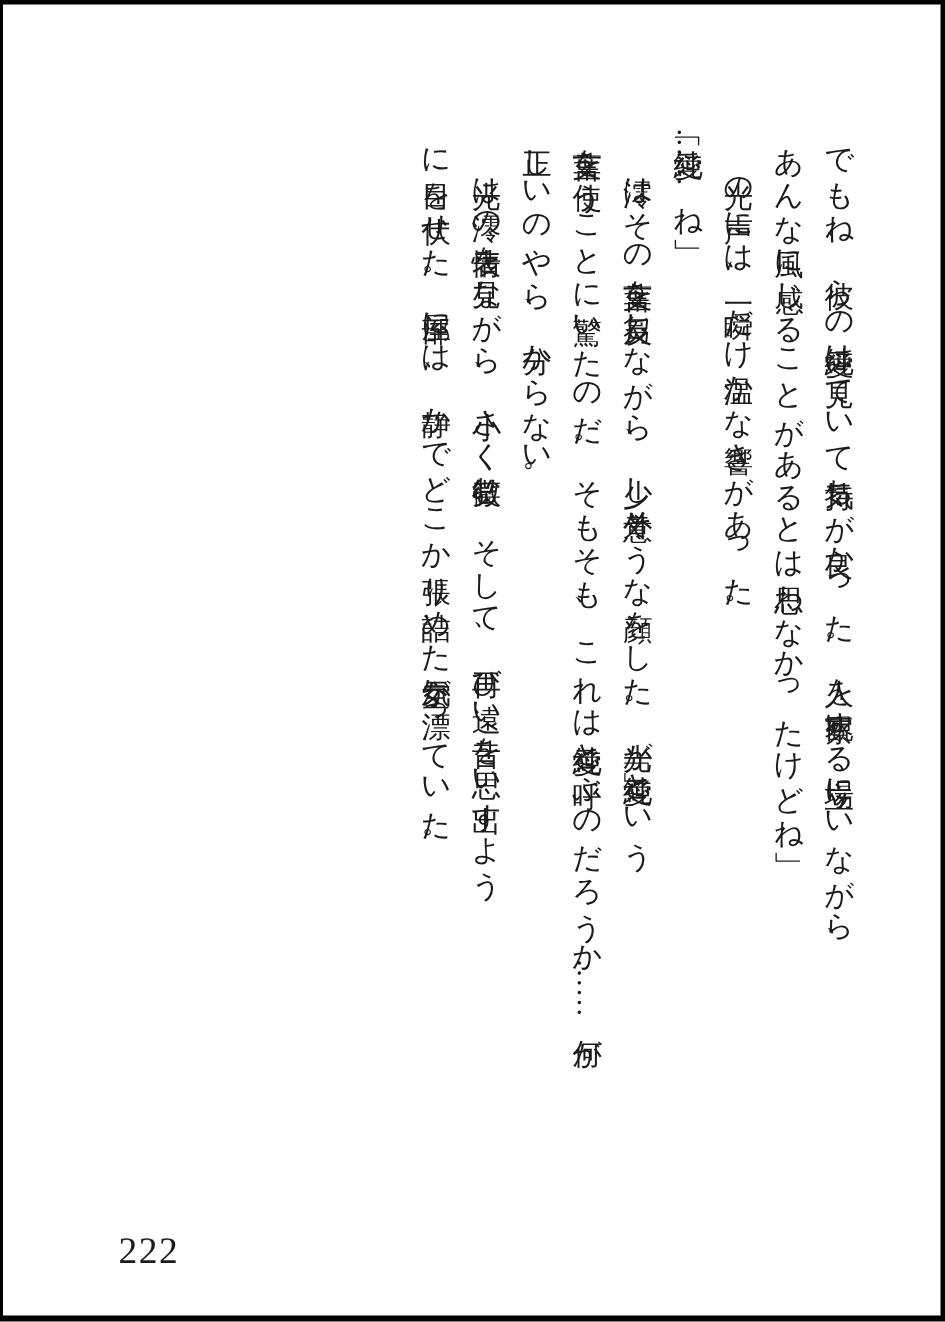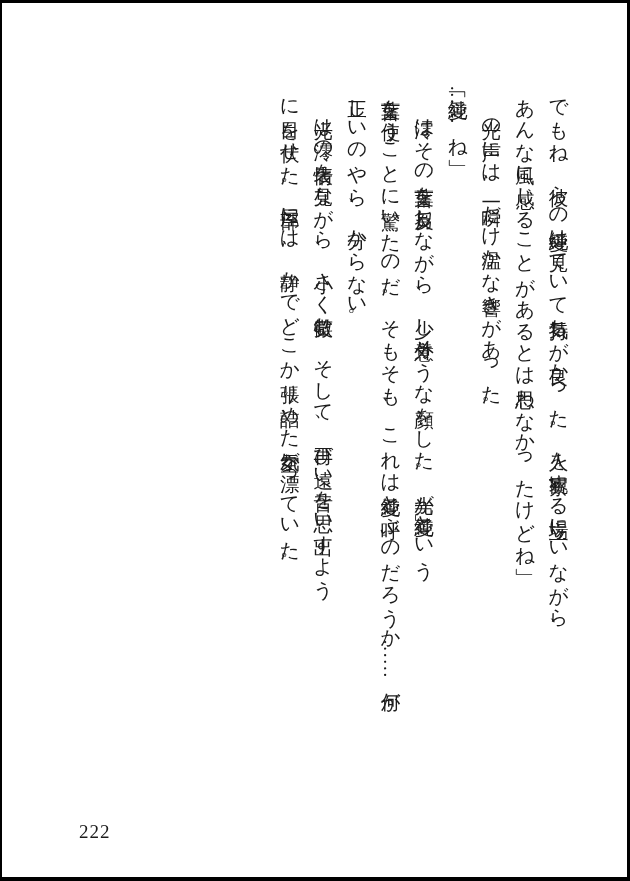--- a/index.html
+++ b/index.html
@@ -42,21 +42,21 @@
     padding: 0;
     white-space: nowrap;
   }
   .col.indent {
     text-indent: 1em;
   }
   .page-number {
     position: absolute;
     left: 77px;
     top: 818px;
-    font-size: 19px;
+    font-size: 25px;
     letter-spacing: 1px;
     color: #1b1b1b;
   }
 </style>
 </head>
 <body>
 
 <div class="page">
   <div class="text-area">
       <p class="col">でもね、彼らの純愛は見ていて気持ちが良かった。人を観察する立場にいながら、</p>

